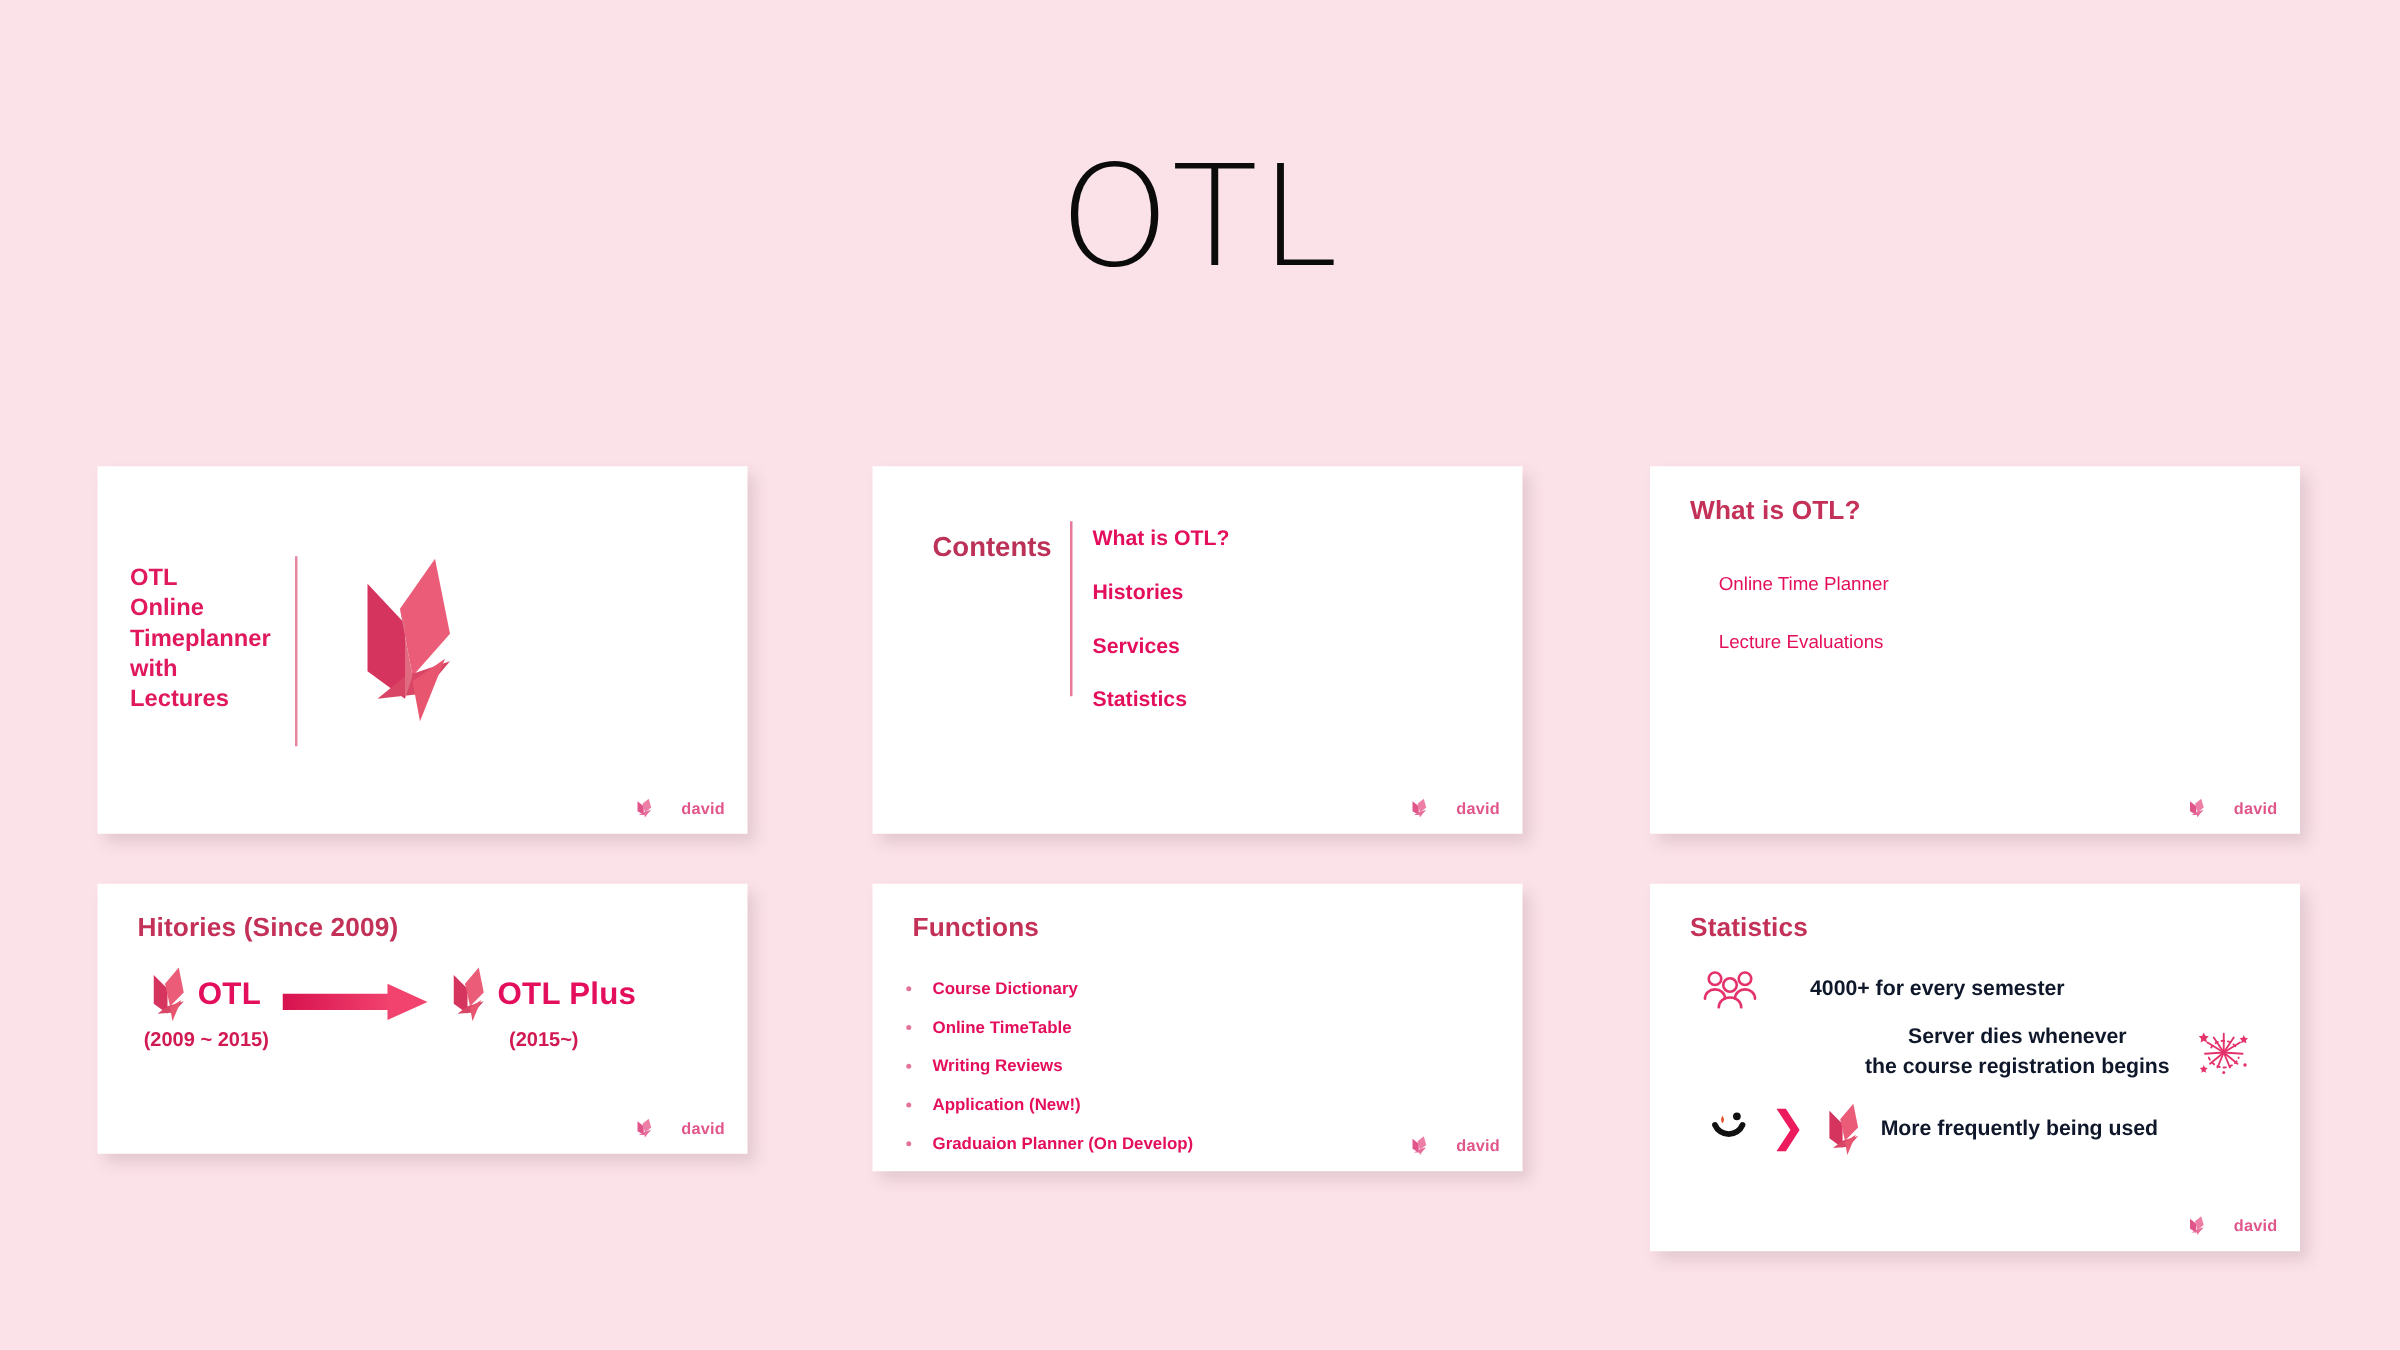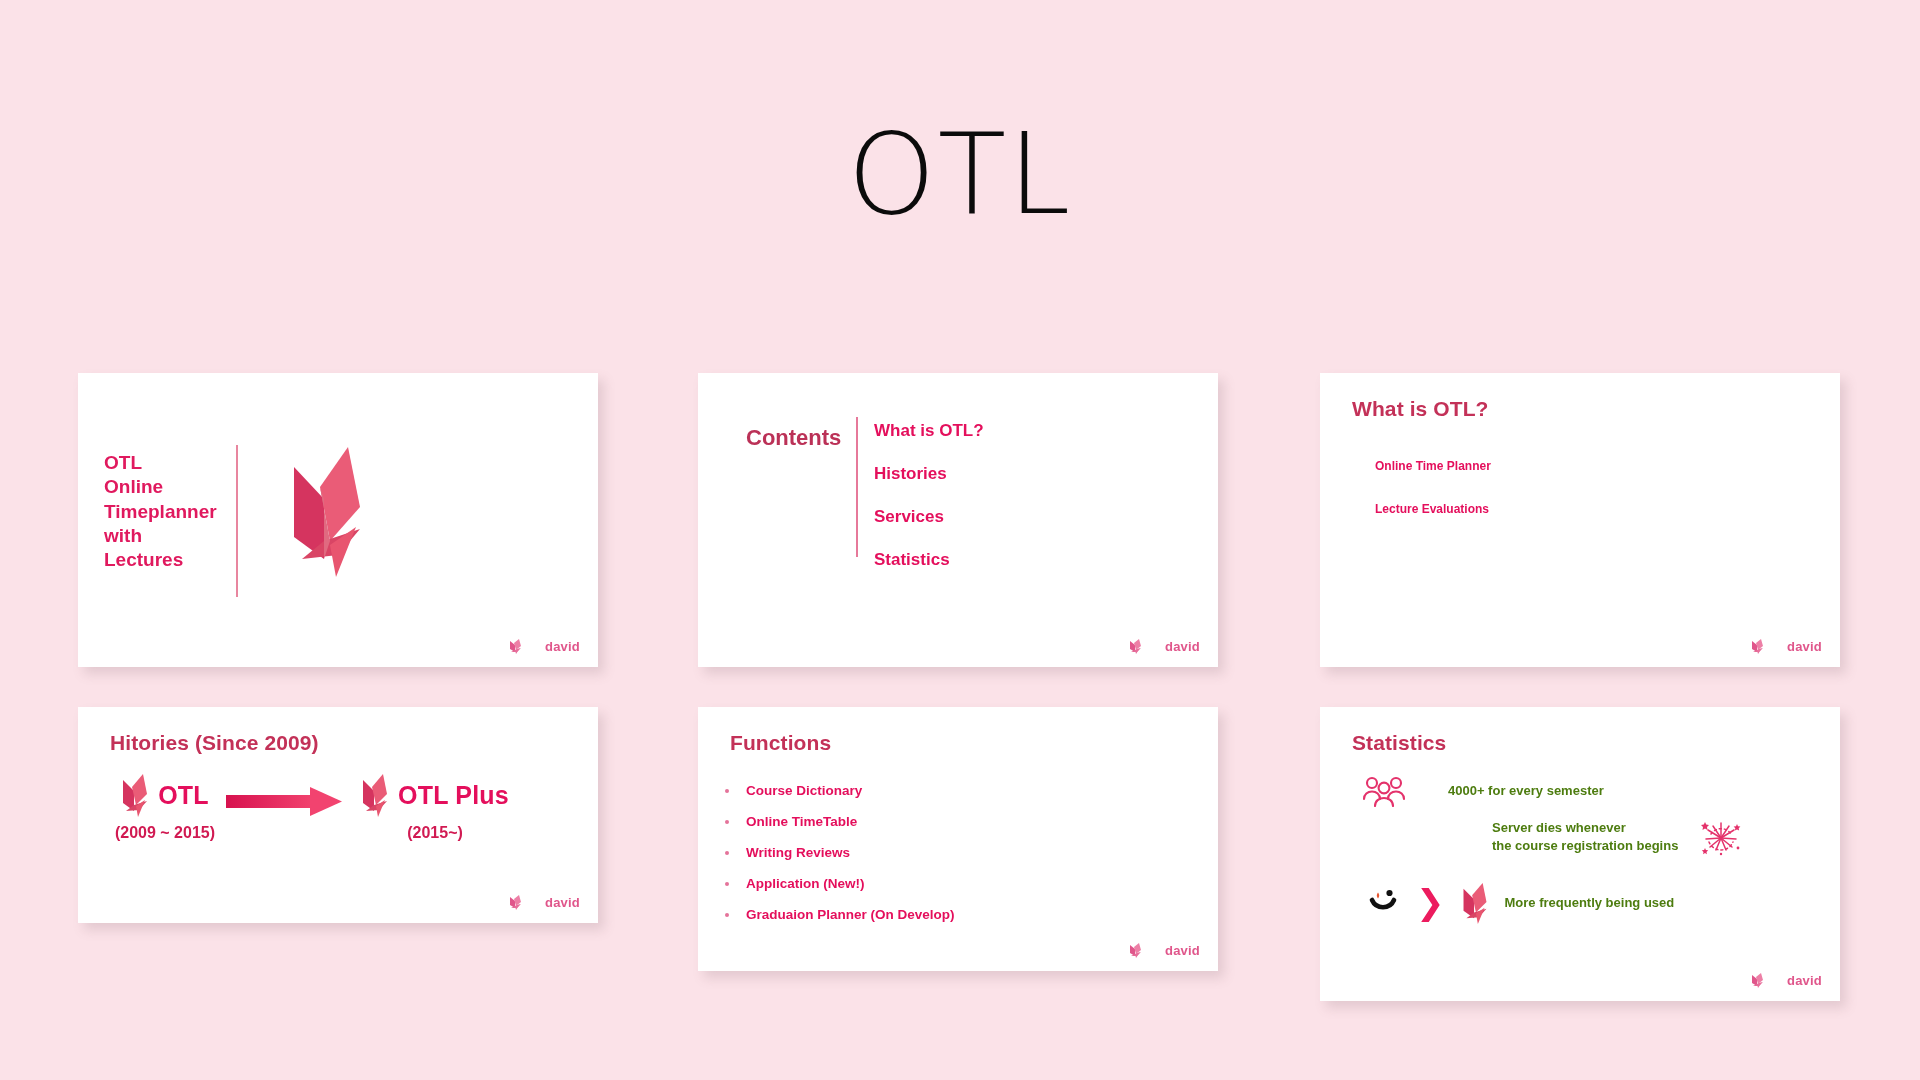--- a/index.html
+++ b/index.html
@@ -28,21 +28,21 @@
   .slide {
     position: absolute;
     background: #ffffff;
     box-shadow: 6px 7px 11px rgba(120,90,100,0.18);
     overflow: hidden;
   }
   .s1 { left: 78px;   top: 373px; width: 520px; height: 294px; }
   .s2 { left: 698px;  top: 373px; width: 520px; height: 294px; }
   .s3 { left: 1320px; top: 373px; width: 520px; height: 294px; }
   .s4 { left: 78px;   top: 707px; width: 520px; height: 216px; }
-  .s5 { left: 698px;  top: 707px; width: 520px; height: 264px; }
+  .s5 { left: 698px;  top: 707px; width: 520px; height: 230px; }
   .s6 { left: 1320px; top: 707px; width: 520px; height: 294px; }
 
   
   .sig {
     position: absolute; right: 18px; bottom: 12px;
     display: flex; align-items: center; gap: 23px;
   }
   .sig-name {
     font-size: 13px; font-weight: 600; color: #e0568b; letter-spacing: .2px;
   }
@@ -77,21 +77,21 @@
   }
   .contents-list { position: absolute; left: 176px; top: 48px; }
   .contents-list li {
     list-style: none; font-size: 17px; font-weight: 700;
     color: #e40f5c; margin-bottom: 23px;
   }
 
   
   .what-list { position: absolute; left: 55px; top: 86px; }
   .what-list li {
-    list-style: none; font-size: 12px; font-weight: 700;
+    list-style: none; font-size: 15px; font-weight: 400;
     color: #e40f5c; margin-bottom: 29px;
   }
 
   
   .hist-block { position: absolute; top: 65px; text-align: center; }
   .hist-left  { left: 12px;  width: 150px; }
   .hist-right { left: 272px; width: 170px; }
   .hist-row { display: flex; align-items: center; justify-content: center; gap: 9px; }
   .hist-name { font-size: 25px; font-weight: 700; color: #e40f5c; letter-spacing: .2px; }
   .hist-years { margin-top: 6px; font-size: 16px; font-weight: 700; color: #d11a52; }
@@ -110,22 +110,22 @@
     margin-bottom: 16px; padding-left: 6px;
   }
   .fn-list li::marker { color: #e4739a; font-size: 13px; }
 
   
   .stat-row { position: absolute; display: flex; align-items: center; }
   .stat-row-1 { left: 42px;  top: 68px;  gap: 42px; }
   .stat-row-2 { left: 172px; top: 110px; gap: 22px; }
   .stat-row-3 { left: 48px;  top: 174px; gap: 16px; }
   .stat-text {
-    font-size: 13px; font-weight: 700; color: #4d7c0f;
-    line-height: 1.42; white-space: pre-line;
+    font-size: 17px; font-weight: 700; color: #0f172a;
+    line-height: 1.42; white-space: pre-line; text-align: center;
   }
   .chev {
     font-size: 34px; font-weight: 700; color: #ec1b5e;
     line-height: .8; font-family: "DejaVu Sans", sans-serif;
   }
   .icon-svg { display: block; }
 </style>
 </head>
 <body>
 

